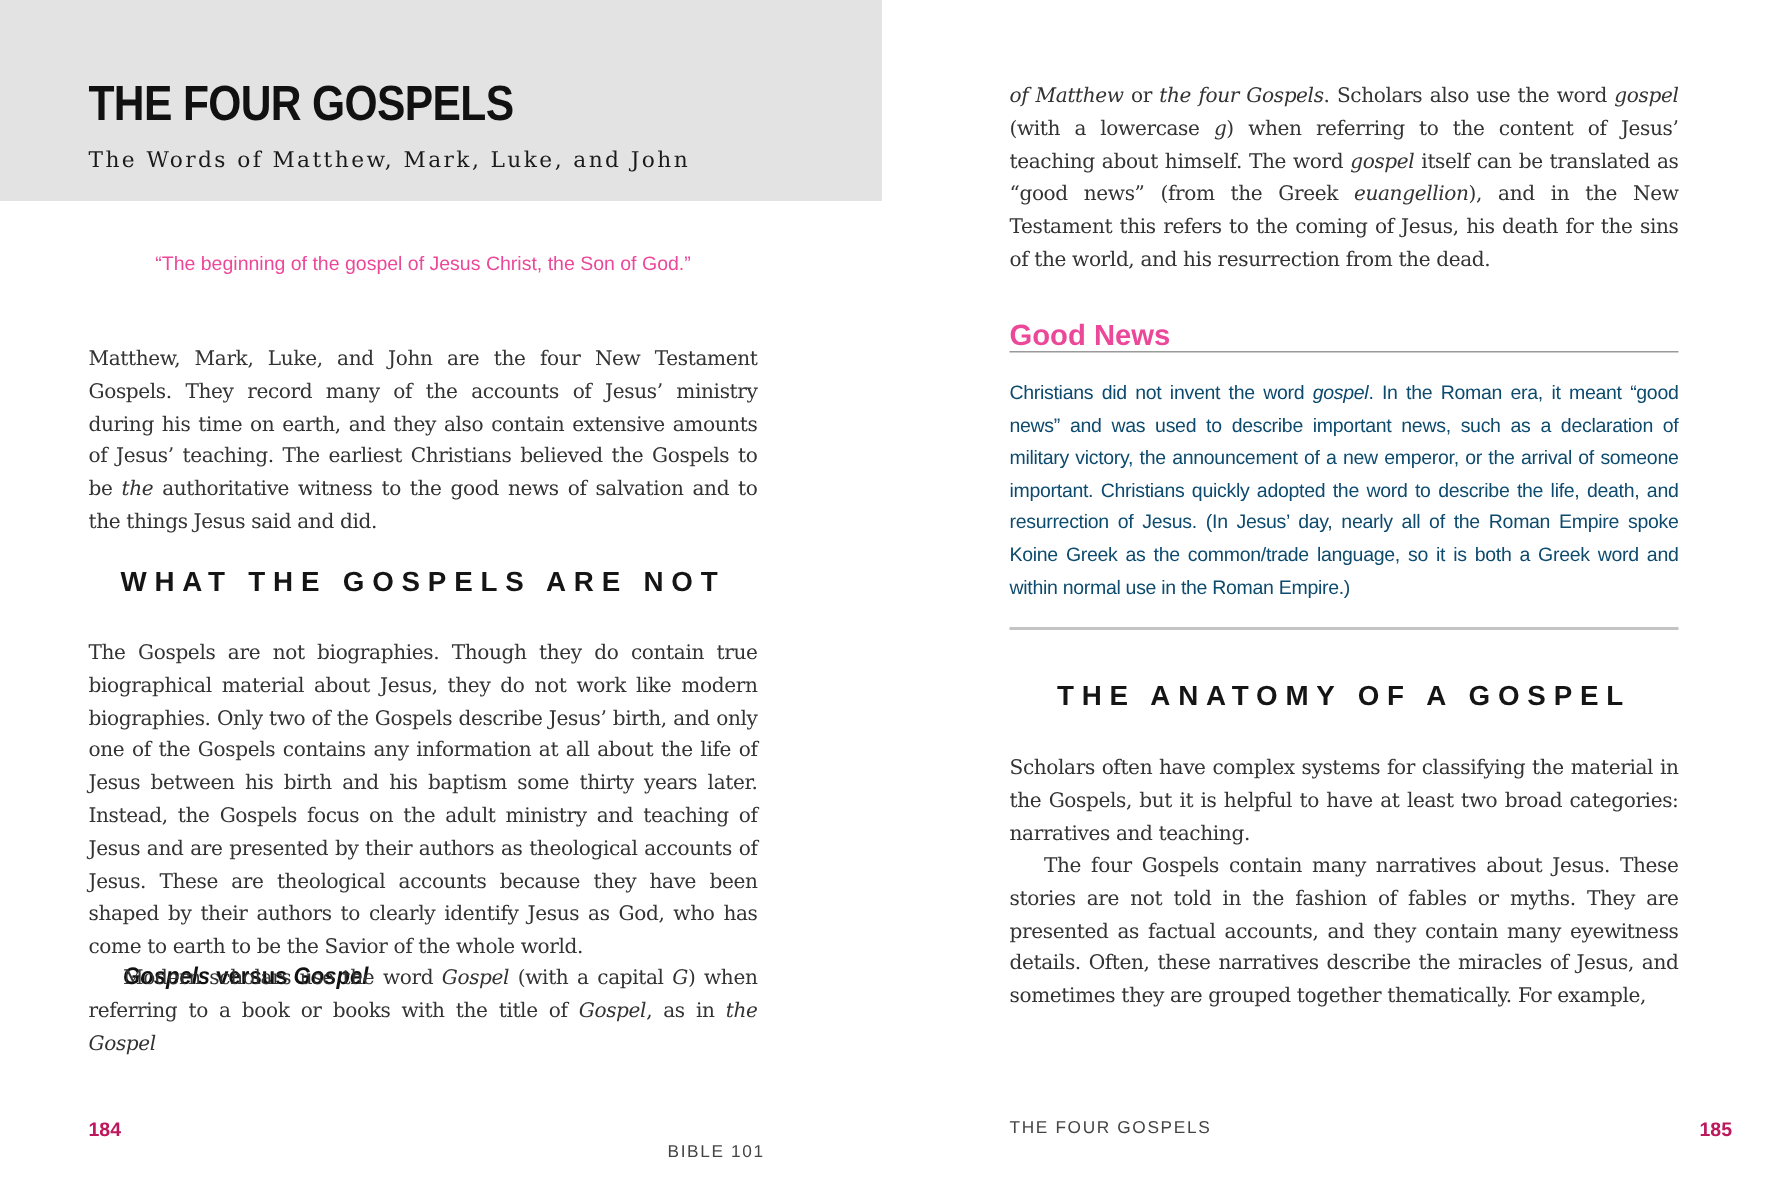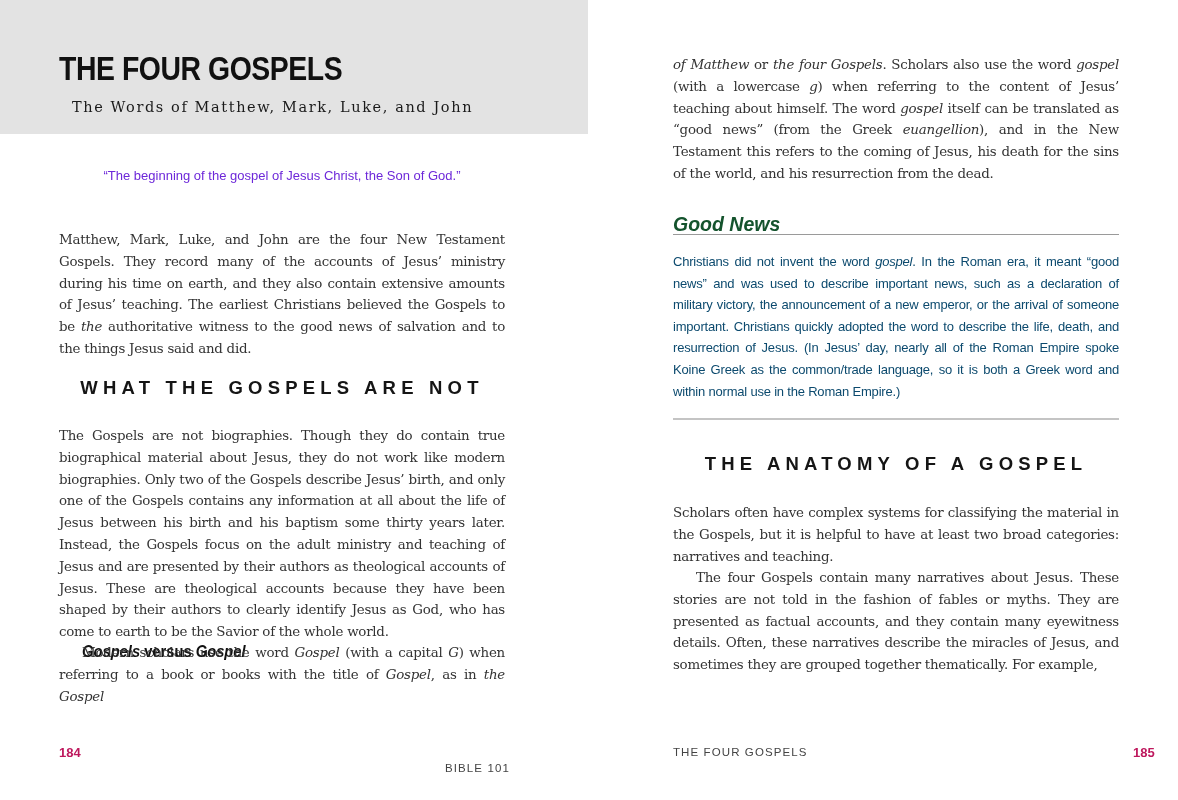--- a/index.html
+++ b/index.html
@@ -15,29 +15,29 @@
       background: #e3e3e3;
     }
     .chapter-title {
       position: absolute; left: 59px; top: 50px;
       font-family: "Liberation Sans", sans-serif; font-weight: bold;
       font-size: 33px; letter-spacing: -0.5px; color: #111;
       transform: scaleX(0.86); transform-origin: left center;
       white-space: nowrap;
     }
     .chapter-subtitle {
-      position: absolute; left: 72px; top: 99px;
+      position: absolute; left: 59px; top: 99px;
       font-family: "DejaVu Serif", serif; font-size: 14.5px;
       letter-spacing: 1.6px; color: #1a1a1a; white-space: nowrap;
     }
 
     .epigraph {
       position: absolute; left: 59px; width: 446px; top: 165px;
       text-align: center;
-      font-family: "Liberation Sans", sans-serif; font-size: 13px; color: #6d28d9;
+      font-family: "Liberation Sans", sans-serif; font-size: 13px; color: #ec4899;
       line-height: 22px;
     }
 
     .serif-body {
       font-family: "DejaVu Serif", serif; font-size: 13.4px;
       line-height: 21.8px; color: #333;
       text-align: justify; letter-spacing: -0.25px;
     }
     .serif-body em { font-style: italic; }
 
@@ -55,21 +55,21 @@
       font-family: "Liberation Sans", sans-serif; font-weight: bold;
       font-size: 16px; color: #111; white-space: nowrap;
       transform: scaleX(0.92); transform-origin: left center;
     }
     .subhead em { font-style: italic; }
     .indent { text-indent: 23px; }
 
     .sidebar-title {
       position: absolute; left: 84px; top: 213px; width: 446px;
       font-family: "Liberation Sans", sans-serif; font-weight: bold;
-      font-size: 19.5px; color: #14532d; font-style: italic;
+      font-size: 19.5px; color: #ec4899;
     }
     .sidebar-rule-top {
       position: absolute; left: 84px; top: 234px; width: 446px; height: 1px;
       background: #9a9a9a;
     }
     .sidebar-body {
       position: absolute; left: 84px; top: 251px; width: 446px;
       font-family: "Liberation Sans", sans-serif; font-size: 13px;
       line-height: 21.6px; color: #0c4a6e; text-align: justify;
       letter-spacing: -0.2px;

